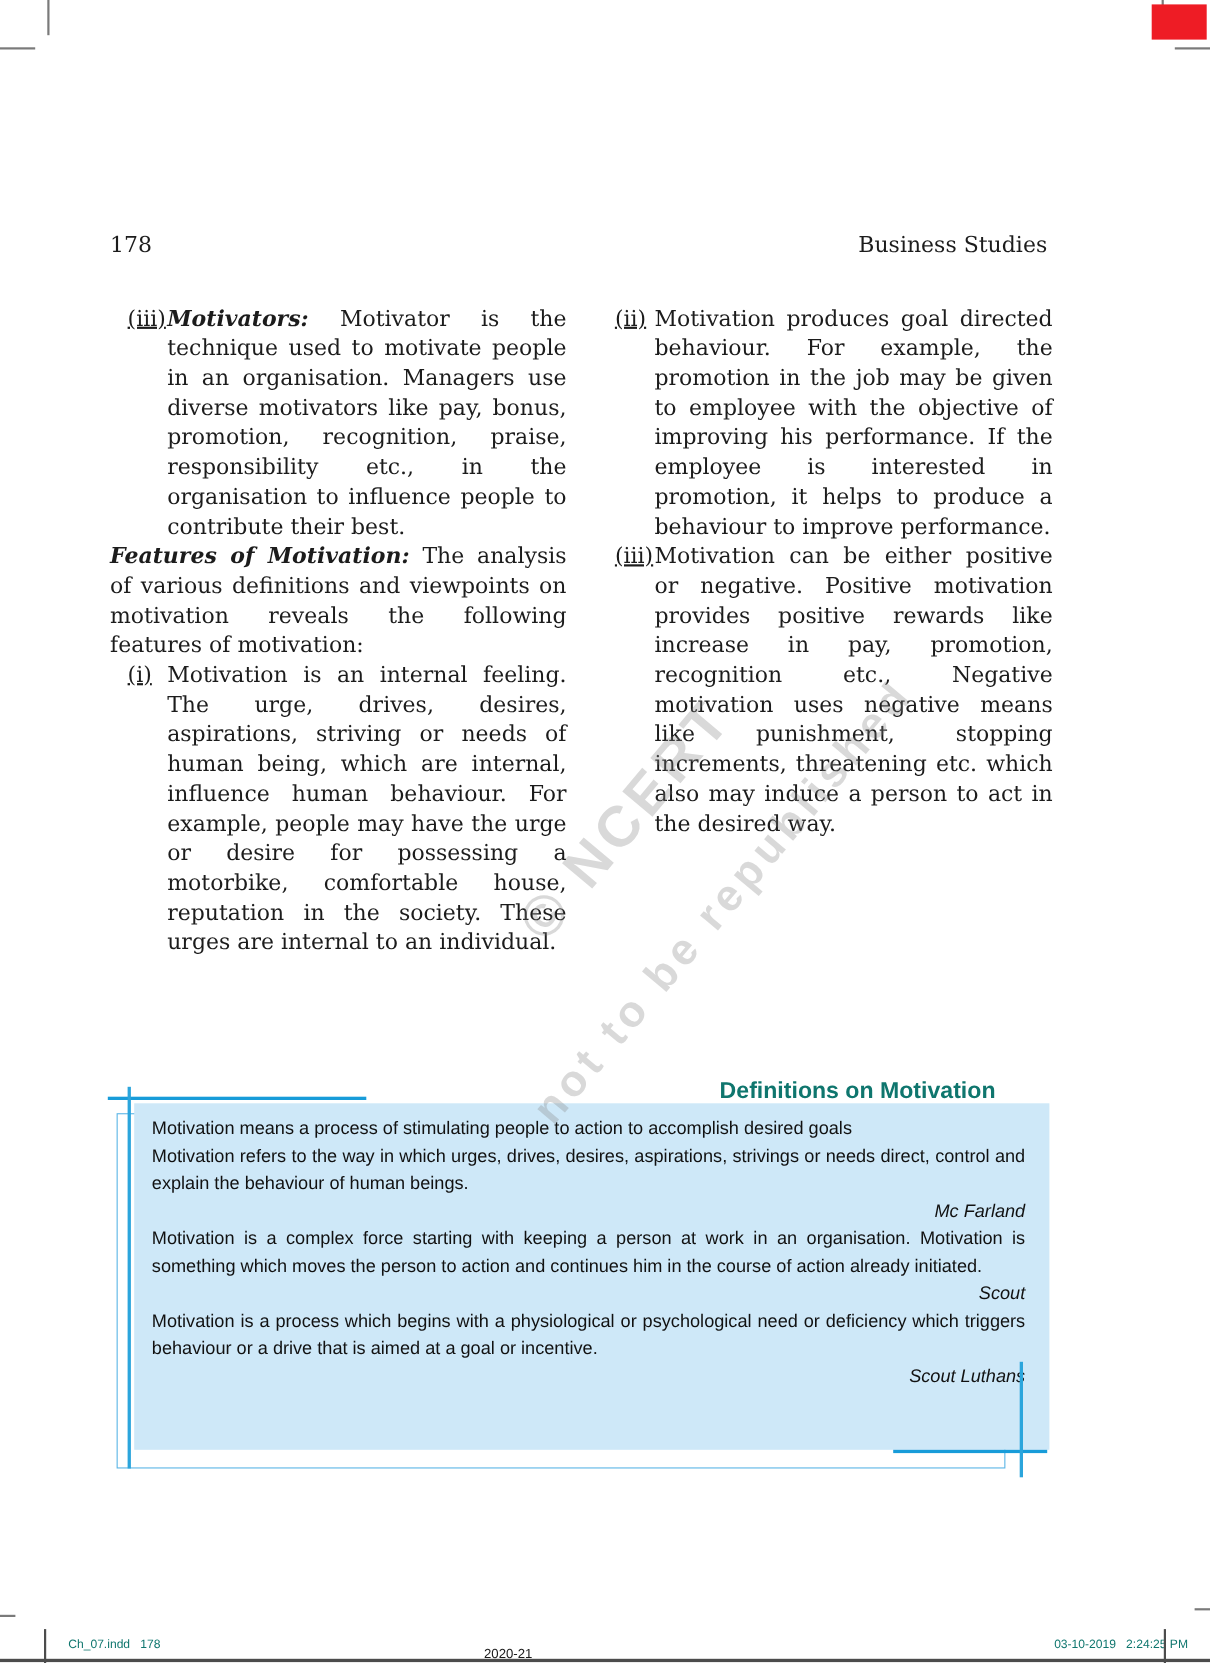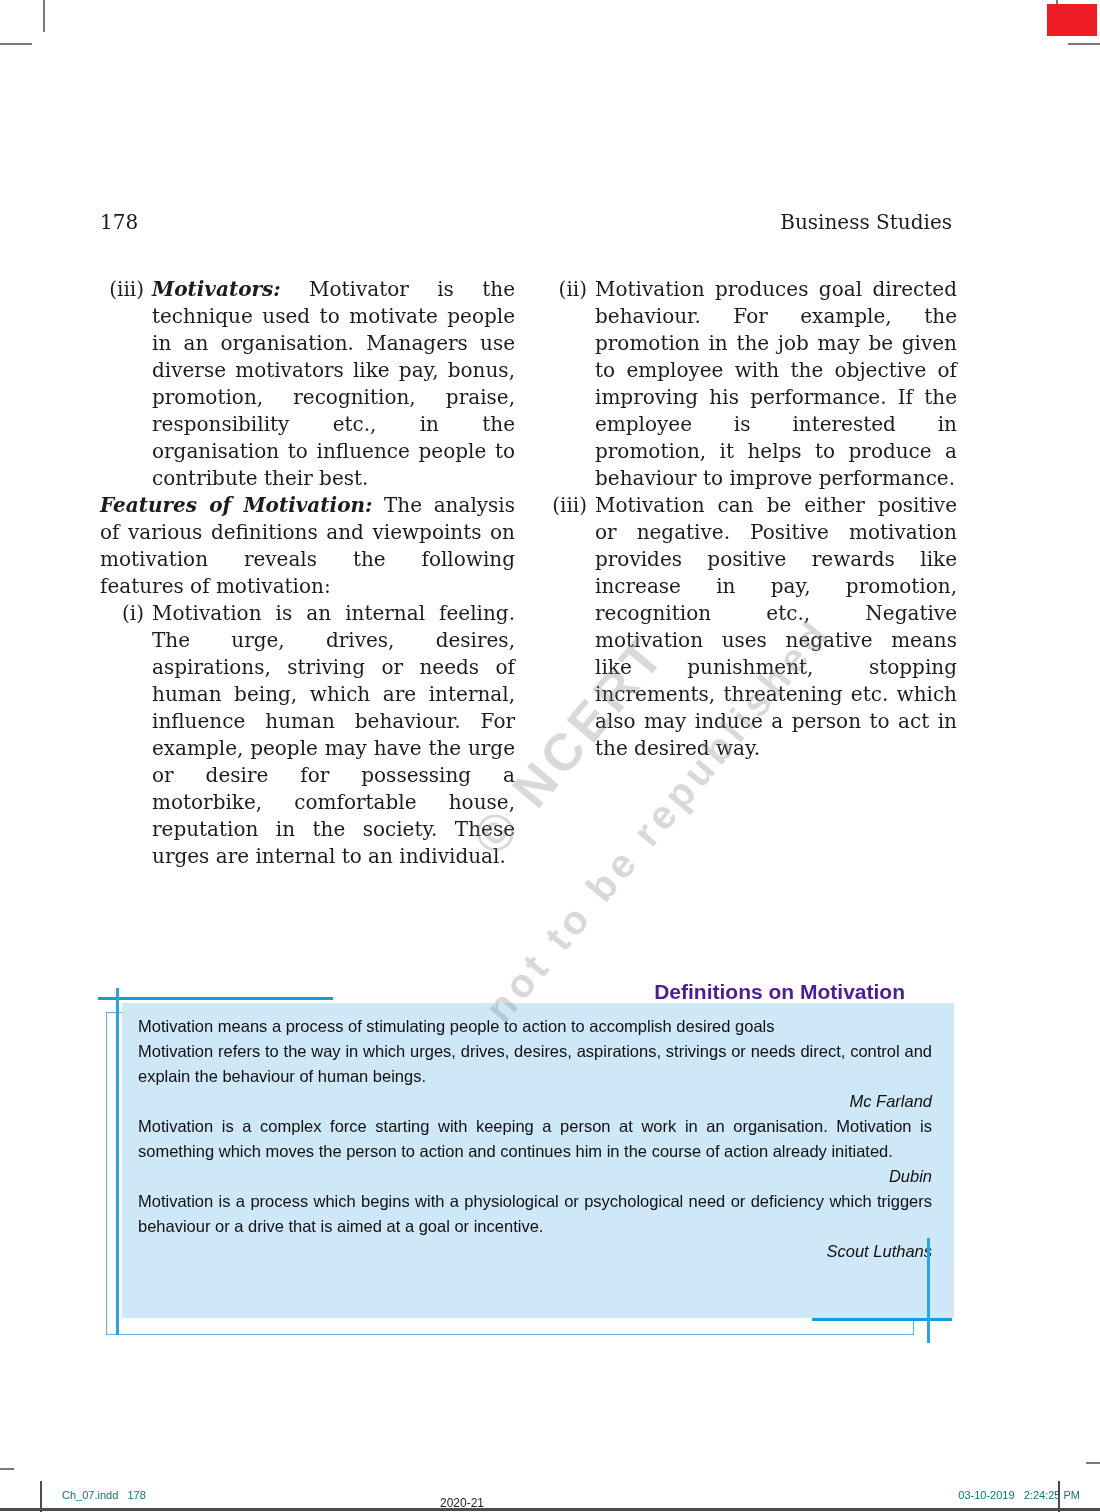--- a/index.html
+++ b/index.html
@@ -12,21 +12,21 @@
   .mark { position:absolute; background:#7a7a7a; }
   .red-tab { position:absolute; left:1047px; top:4px; width:50px; height:32px; background:#ee1c25; }
   
   .header { position:absolute; left:100px; top:210px; width:852px;
     display:flex; justify-content:space-between; font-size:20px; }
   
   .col { position:absolute; top:276px; font-size:20px; line-height:27px; text-align:justify; }
   .col-left  { left:100px; width:415px; }
   .col-right { left:543px; width:414px; }
   .li { position:relative; padding-left:52px; }
-  .li-label { position:absolute; left:0; top:0; width:44px; text-align:right; }
+  .li-label { position:absolute; left:16px; top:0; width:44px; text-align:left;text-decoration:underline; }
   .col p { margin:0; }
   .indent { text-indent:26px; }
   .term { font-weight:bold; font-style:italic; }
   
   .watermark {
     position:absolute; left:330px; top:590px; width:560px; height:380px;
     display:flex; flex-direction:column; align-items:center; justify-content:center; gap:64px;
     transform:rotate(-50deg); pointer-events:none; z-index:6;
     font-family:"Liberation Sans", sans-serif; font-weight:bold;
     color:rgba(130,130,130,0.30); letter-spacing:5px; text-align:center;
@@ -92,32 +92,32 @@
     <div class="li">
       <span class="li-label">(ii)</span>
       <span>Motivation produces goal directed behaviour. For example, the promotion in the job may be given to employee with the objective of improving his performance. If the employee is interested in promotion, it helps to produce a behaviour to improve performance.</span>
     </div>
     <div class="li">
       <span class="li-label">(iii)</span>
       <span>Motivation can be either positive or negative. Positive motivation provides positive rewards like increase in pay, promotion, recognition etc., Negative motivation uses negative means like punishment, stopping increments, threatening etc. which also may induce a person to act in the desired way.</span>
     </div>
   </div>
 
-  <div class="box-title" style="color:#4c1d95;">Definitions on Motivation</div>
+  <div class="box-title" style="color:#0f766e;">Definitions on Motivation</div>
 
   <div class="accent" style="left:98px; top:997px; width:235px; height:3px; background:#189cd9;"></div>
   <div class="accent" style="left:116px; top:988px; width:2.5px; height:347px; background:#2ba5dc;"></div>
   <div class="thin-frame"></div>
 
   <div class="def-box" style="background:#cee8f8;">
     <p>Motivation means a process of stimulating people to action to accomplish desired goals</p>
     <p>Motivation refers to the way in which urges, drives, desires, aspirations, strivings or needs direct, control and explain the behaviour of human beings.</p>
     <p class="def-author">Mc Farland</p>
     <p>Motivation is a complex force starting with keeping a person at work in an organisation. Motivation is something which moves the person to action and continues him in the course of action already initiated.</p>
-    <p class="def-author">Dubin</p>
+    <p class="def-author">Scout</p>
     <p>Motivation is a process which begins with a physiological or psychological need or deficiency which triggers behaviour or a drive that is aimed at a goal or incentive.</p>
     <p class="def-author">Scout Luthans</p>
   </div>
 
   <div class="accent" style="left:812px; top:1318px; width:140px; height:3px; background:#189cd9;"></div>
   <div class="accent" style="left:927px; top:1238px; width:2.5px; height:105px; background:#2ba5dc;"></div>
 
   <div class="footer-year">2020-21</div>
 
   <div class="slug-rule"></div>

